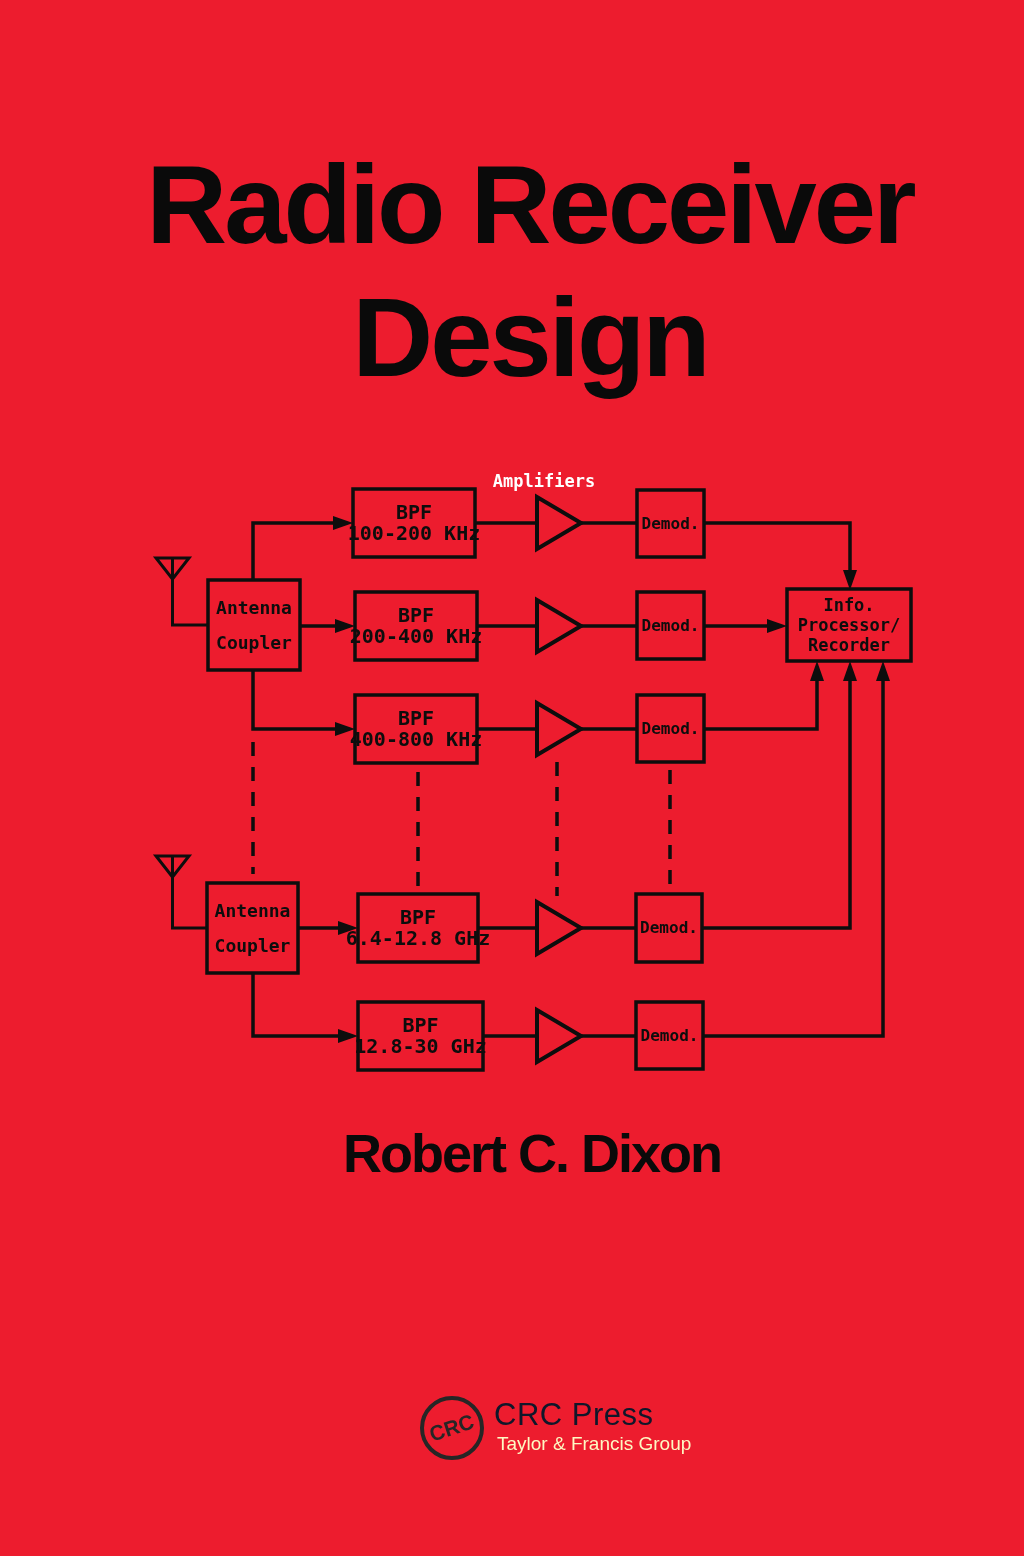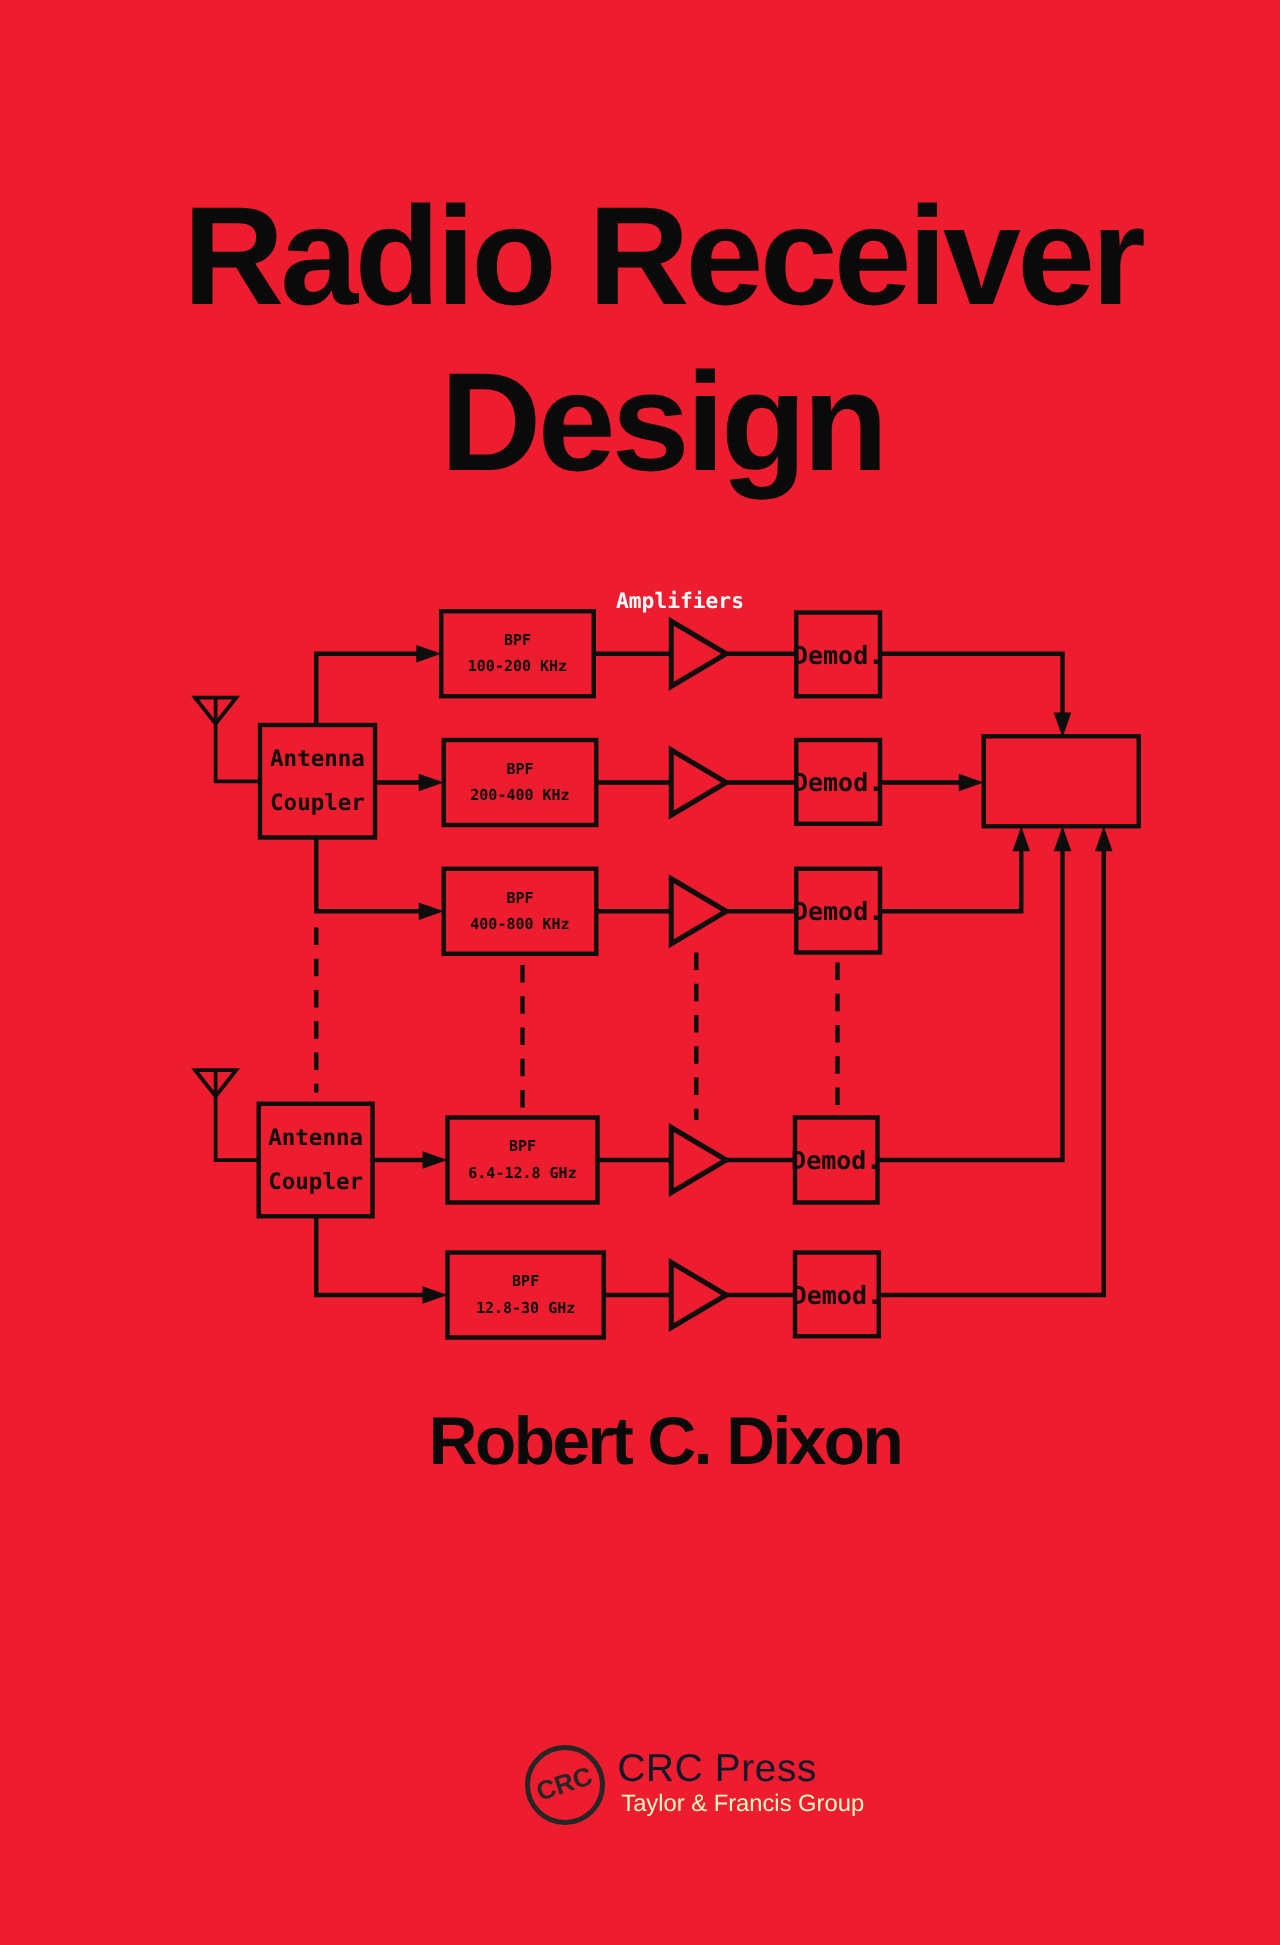--- a/index.html
+++ b/index.html
@@ -21,22 +21,22 @@
   }
   svg.diagram { position:absolute; left:0; top:0; }
   .dbox {
     position:absolute; display:flex; flex-direction:column;
     align-items:center; justify-content:center;
     font-family:"DejaVu Sans Mono", monospace; font-weight:bold;
     color:#0d0d0d; text-align:center; white-space:nowrap;
   }
   .dbox span { display:block; }
   .coupler  { font-size:18px; line-height:22px;gap:13px; }
-  .bpf      { font-size:12px; line-height:21px;border-radius:15px; }
-  .demod    { font-size:20px; line-height:18px; }
+  .bpf      { font-size:20px; line-height:21px;border-radius:15px; }
+  .demod    { font-size:16px; line-height:18px; }
   .info     { font-size:17px; line-height:20px; }
   .amp-label {
     position:absolute; left:484px; top:471px; width:120px;
     text-align:center; font:bold 17px "DejaVu Sans Mono", monospace;
     color:#ffffff;
   }
   .crc-circle {
     position:absolute; left:420px; top:1396px; width:56px; height:56px;
     border:4px solid #262626; border-radius:50%;
     display:flex; align-items:center; justify-content:center;
@@ -189,20 +189,25 @@
   <div class="dbox demod" style="left:637px; top:695px; width:67px; height:67px;">
     <span>Demod.</span>
   </div>
   <div class="dbox demod" style="left:636px; top:894px; width:66px; height:68px;">
     <span>Demod.</span>
   </div>
   <div class="dbox demod" style="left:636px; top:1002px; width:67px; height:67px;">
     <span>Demod.</span>
   </div>
 
+  <div class="dbox info" style="left:787px; top:589px; width:124px; height:72px;">
+    <span>Info.</span>
+    <span>Processor/</span>
+    <span>Recorder</span>
+  </div>
 
   <div class="author">Robert C. Dixon</div>
 
   <div class="crc-circle">
     <span class="crc-monogram">CRC</span>
   </div>
   <div class="crc-name">CRC Press</div>
   <div class="crc-group">Taylor &amp; Francis Group</div>
 
 </div>

